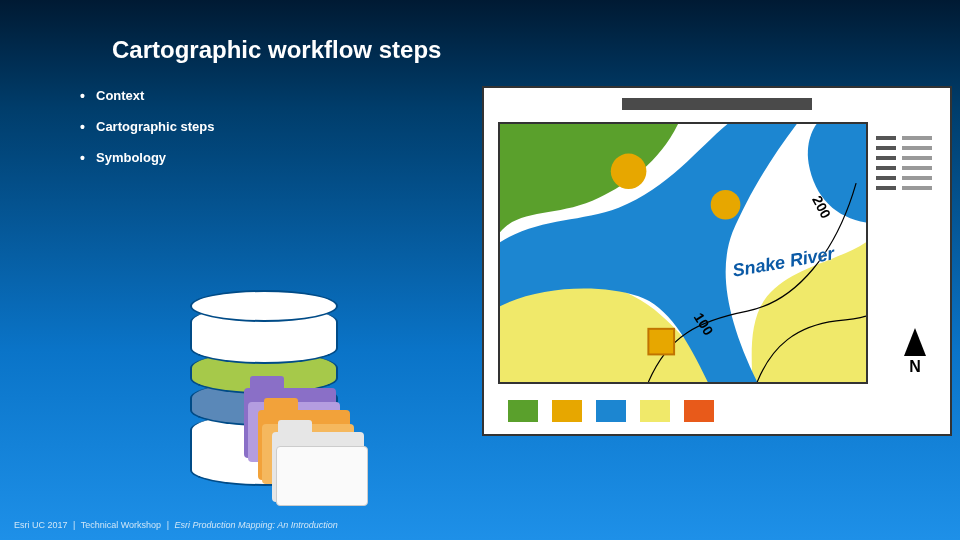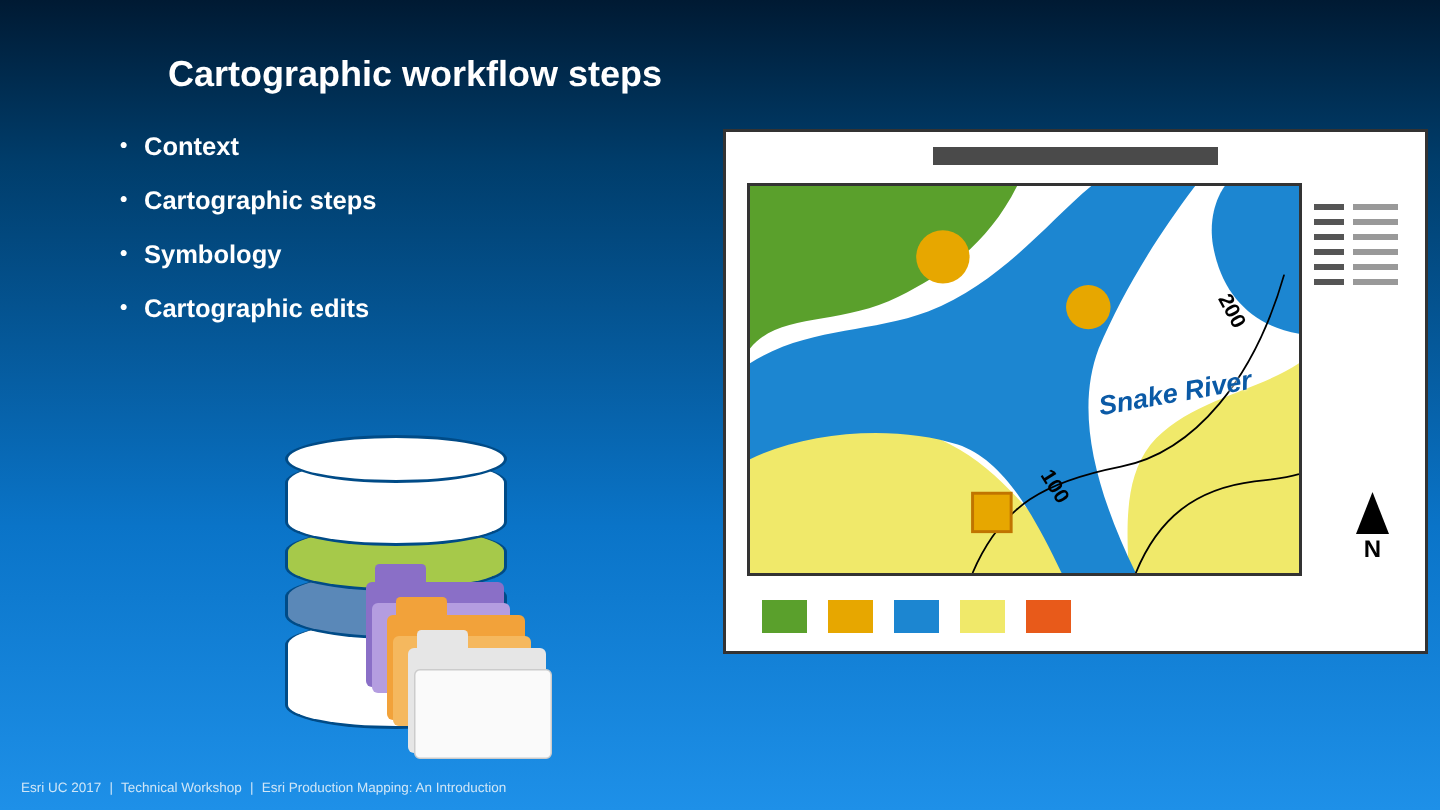--- a/index.html
+++ b/index.html
@@ -18,21 +18,21 @@
     color: #fff;
     margin-left: 44px;
   }
   .bullets {
     position: absolute;
     top: 88px;
     left: 80px;
     list-style: none;
   }
   .bullets li {
-    font-size: 17px;
+    font-size: 13px;
     font-weight: bold;
     color: #fff;
     margin-bottom: 16px;
     position: relative;
     padding-left: 16px;
   }
   .bullets li::before {
     content: "•";
     position: absolute;
     left: 0;
@@ -41,21 +41,21 @@
     font-size: 14px;
   }
   .footer {
     position: absolute;
     bottom: 10px;
     left: 14px;
     font-size: 9px;
     color: #cfe6f7;
   }
   .footer .sep { margin: 0 3px; }
-  .footer .tail { }
+  .footer .tail { font-style: italic; }
 
   
   .db-wrap {
     position: absolute;
     left: 190px;
     top: 290px;
     width: 170px;
     height: 210px;
   }
   .db {
@@ -204,21 +204,20 @@
 </style>
 </head>
 <body>
 
 <div class="title">Cartographic workflow steps</div>
 
 <ul class="bullets">
   <li>Context</li>
   <li>Cartographic steps</li>
   <li>Symbology</li>
-  <li>Cartographic edits</li>
 </ul>
 
 <div class="db-wrap">
   <div class="db">
     <div class="cyl b4"></div>
     <div class="cyl b3"></div>
     <div class="cyl b2"></div>
     <div class="cyl b1"></div>
     <div class="cyl top"></div>
   </div>

